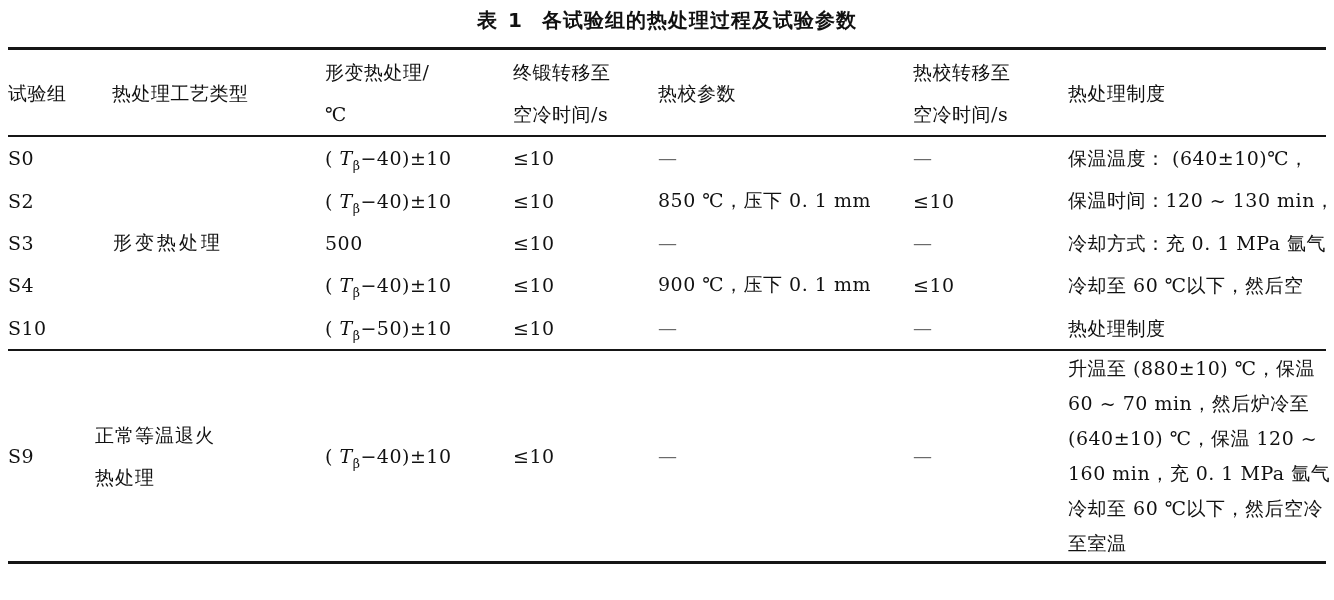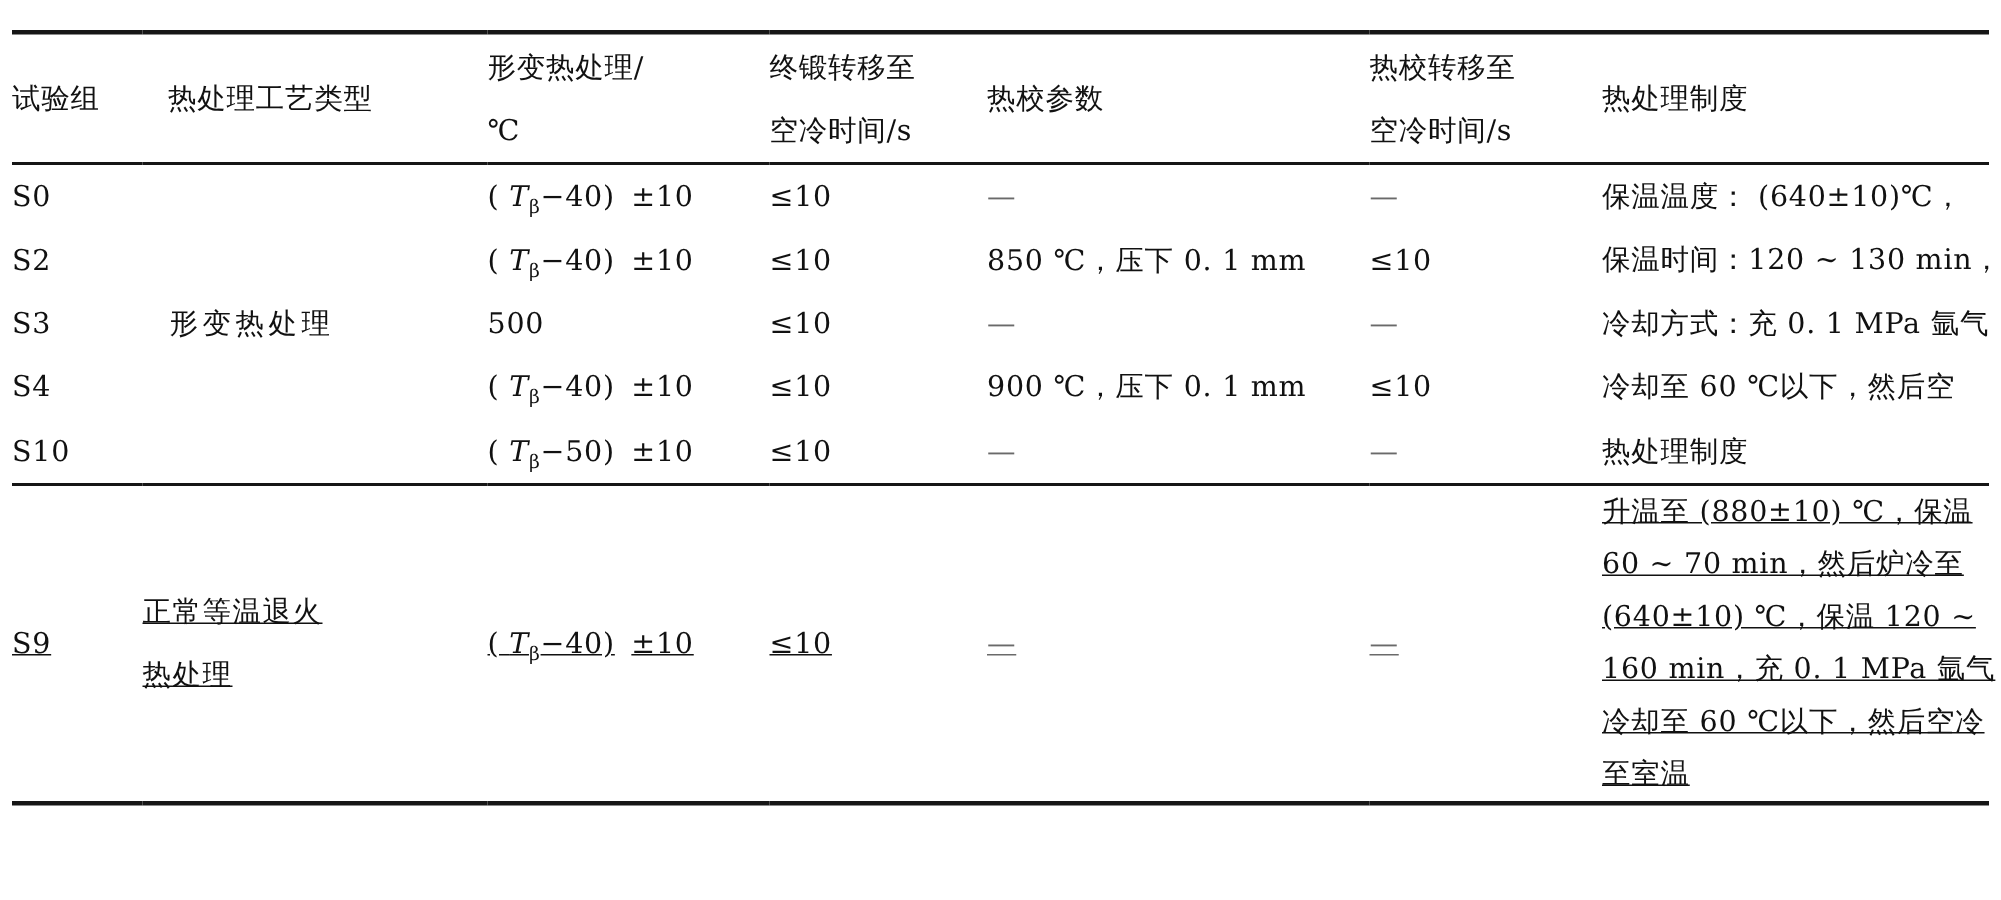--- a/index.html
+++ b/index.html
@@ -37,36 +37,39 @@
     font-weight:normal;font-size:19px;
     letter-spacing:0.5px;
     white-space:nowrap;overflow:visible;
   }
   thead tr{border-bottom:2px solid #161616;}
   thead th{height:85px;line-height:42px;}
   th.pad-process{padding-left:17px;}
 
   tbody.g1 td{height:42px;}
   tbody.g2{border-top:2px solid #161616;}
-  tbody.g2 td{height:210px;text-decoration:underline;}
+  tbody.g2 td{height:210px;}
 
   td.process-type{padding-left:18px;letter-spacing:3px;}
   .fvar{font-style:italic;font-family:"DejaVu Serif","Liberation Serif",serif;}
   sub.fsub{font-size:12.5px;line-height:0;}
-  .tol{margin-left:11px;}
+  .tol{}
   td.dash{color:#6a6a6a;}
   td.regime div{line-height:42.4px;}
   td.regime.regime2 div{line-height:35px;}
   td.process-type2 div{line-height:42px;letter-spacing:1px;}
 </style>
 </head>
 <body>
 
 <div class="doc">
 
+  <div class="caption-zh">
+    <span class="cap-label">表 1</span><span>各试验组的热处理过程及试验参数</span>
+  </div>
 
   <table>
     <colgroup>
       <col style="width:87px">
         <col style="width:230px">
         <col style="width:188px">
       <col style="width:145px">
         <col style="width:255px">
         <col style="width:155px">
       <col style="width:258px">

